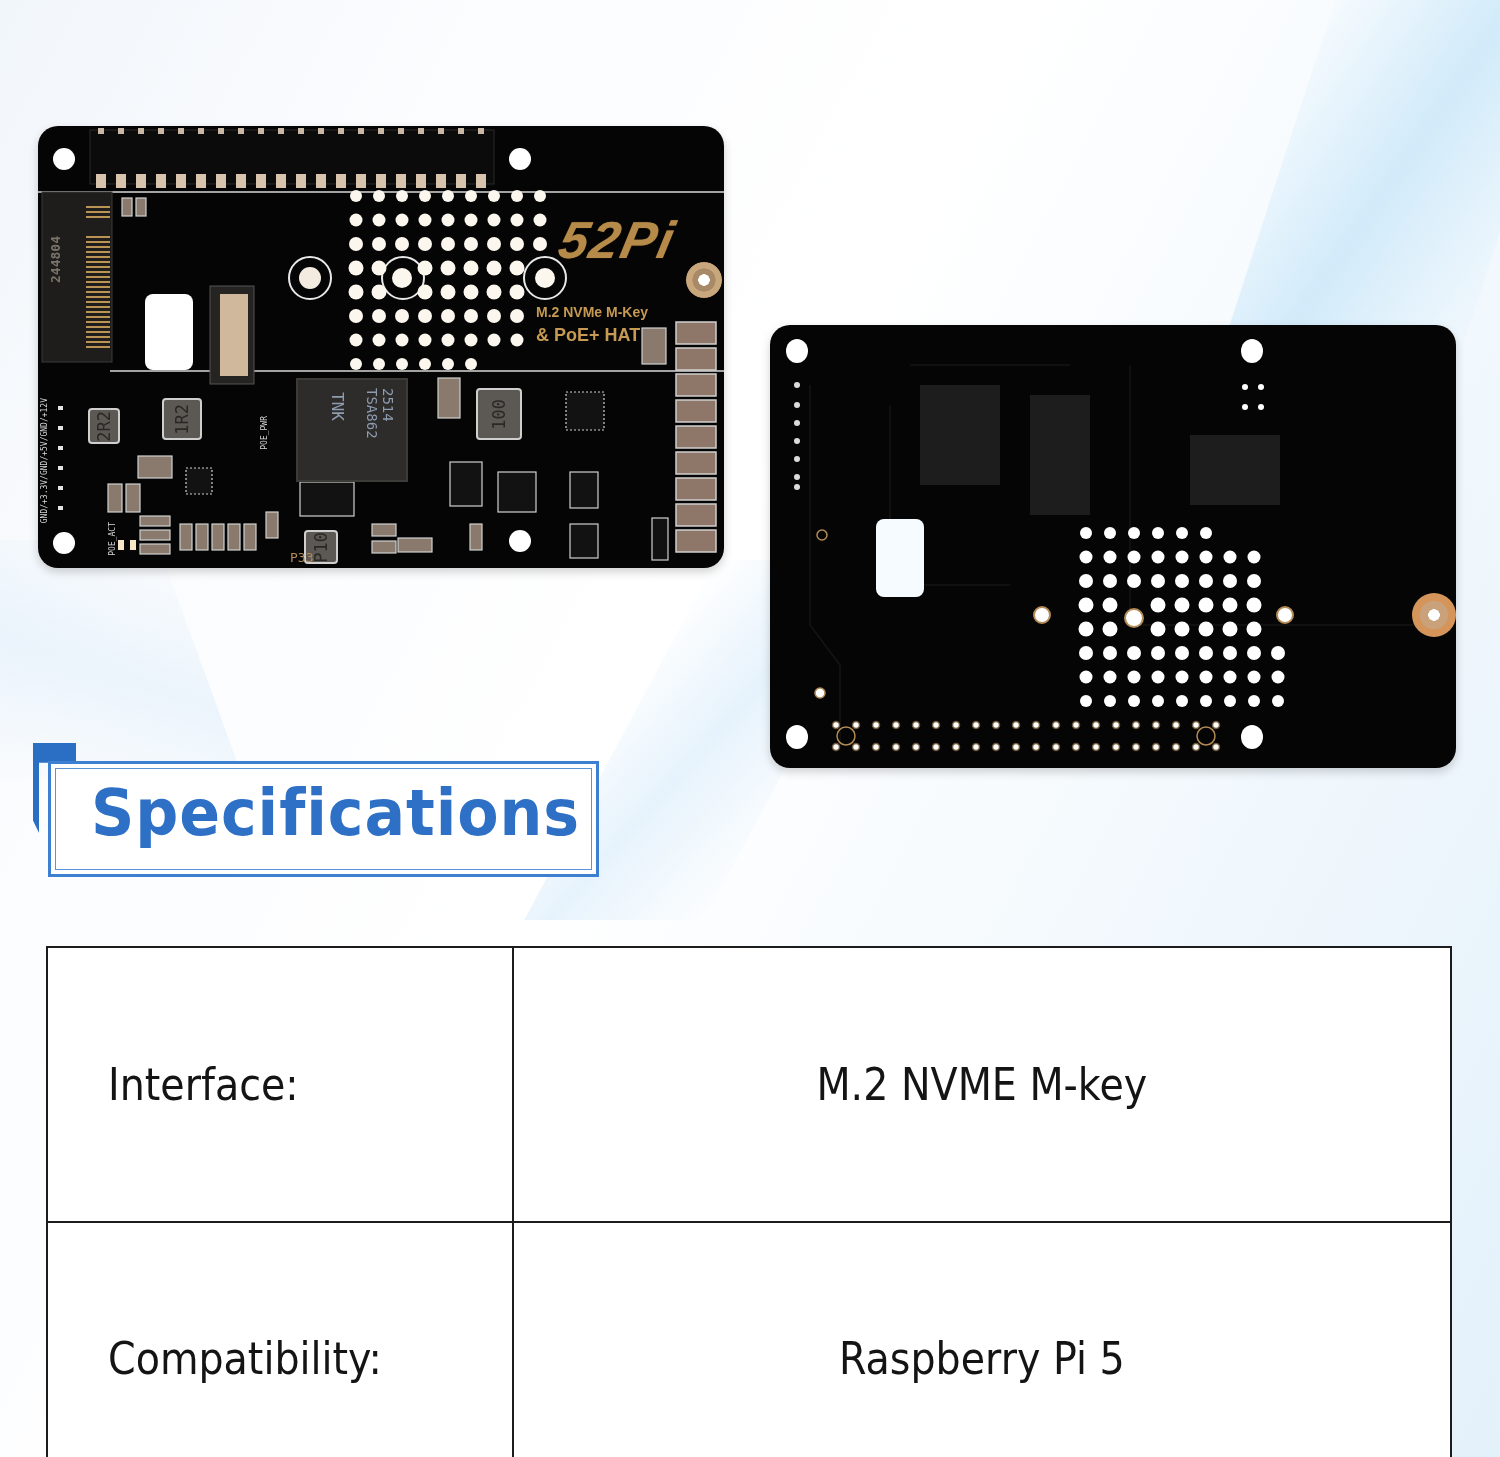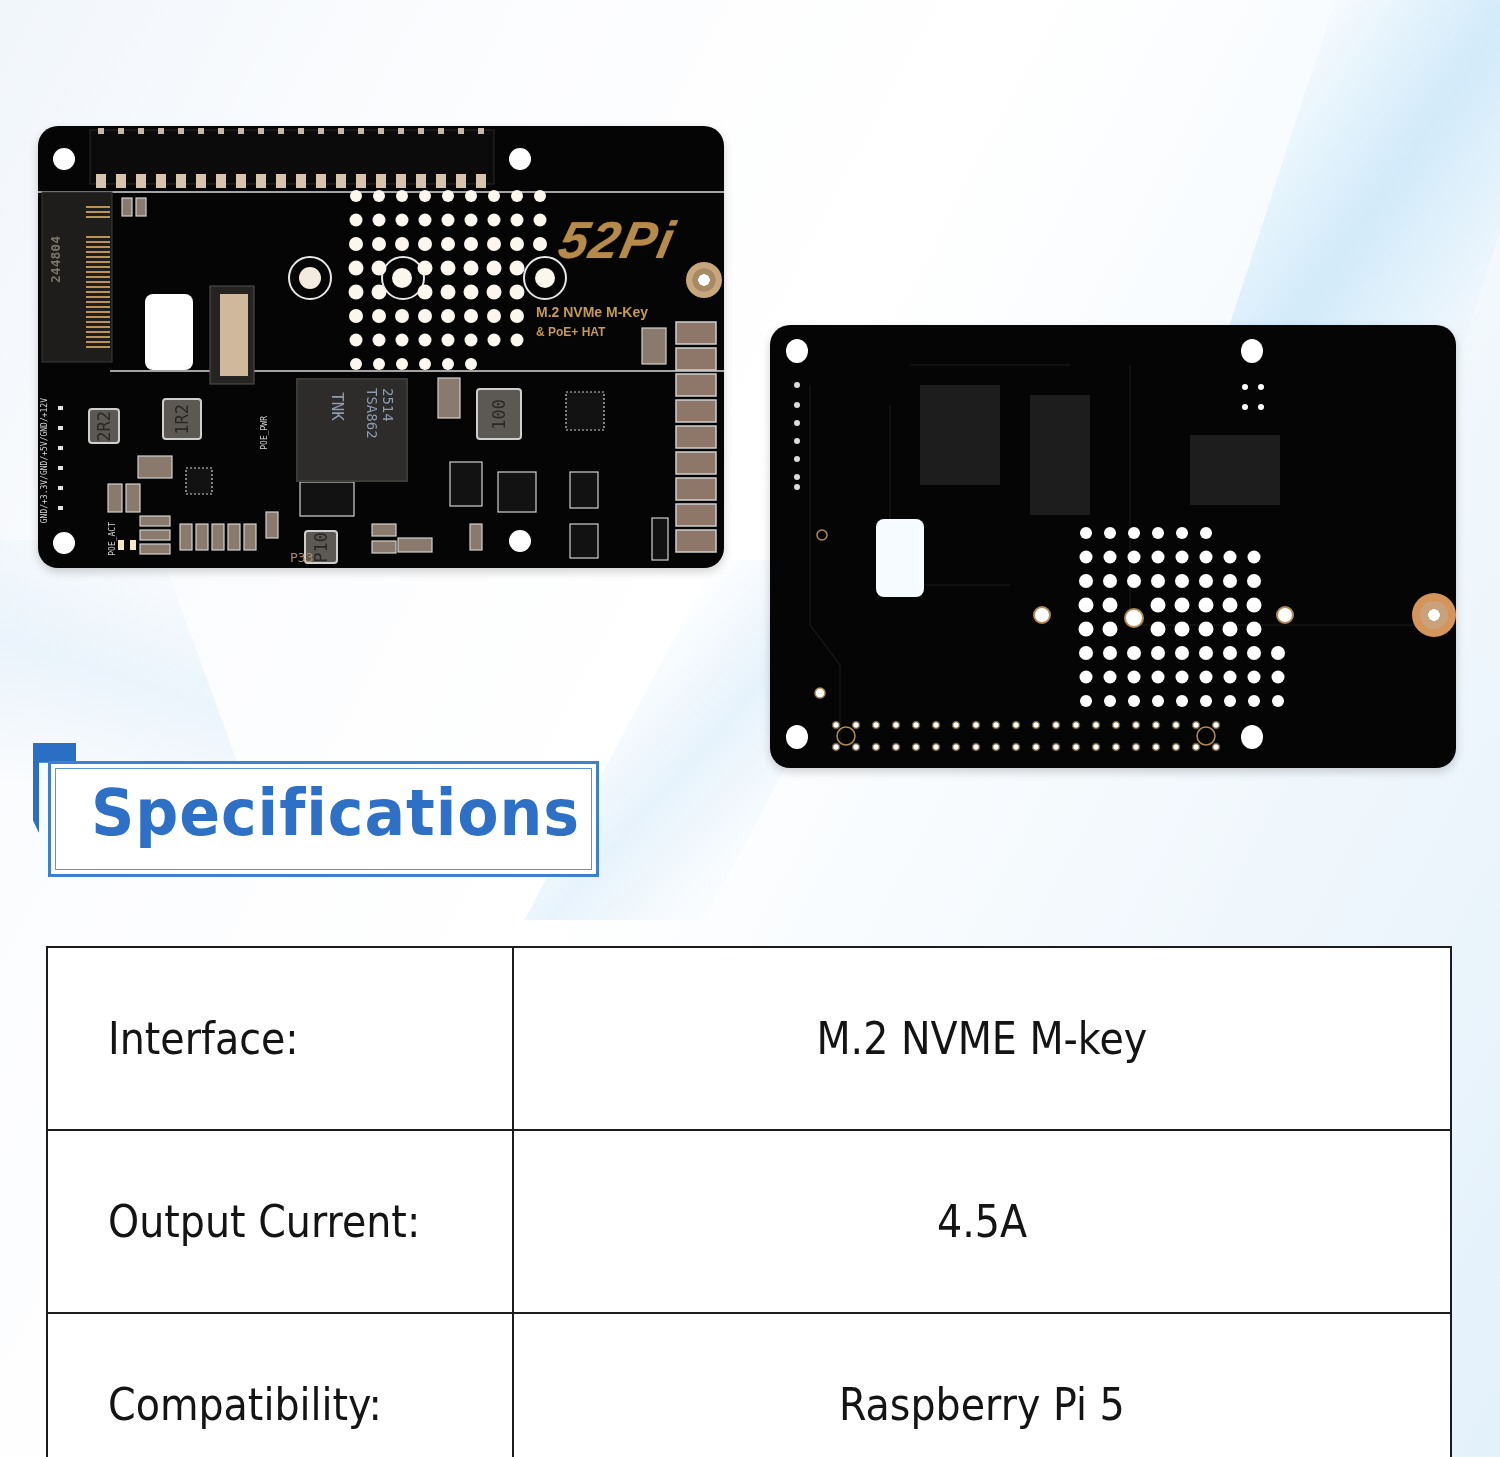--- a/index.html
+++ b/index.html
@@ -373,21 +373,21 @@
         <circle cx="387" cy="238" r="6"></circle>
         <circle cx="410" cy="238" r="6"></circle>
         <circle cx="433" cy="238" r="6"></circle>
       <circle cx="364" cy="152" r="10"></circle>
       <circle cx="507" cy="152" r="10"></circle>
     </g>
   </svg>
 
   <div class="logo">52Pi</div>
   <div class="silk-label" style="left:498px; top:178px; font-size:14px;">M.2 NVMe M-Key</div>
-  <div class="silk-label" style="left:498px; top:199px; font-size:12px;">&amp; PoE+ HAT</div>
+  <div class="silk-label" style="left:498px; top:199px; font-size:18px;">&amp; PoE+ HAT</div>
 
   <div class="standoff" style="left:648px; top:136px; width:36px; height:36px;"></div>
 
   <div class="chip" style="left:258px; top:252px; width:112px; height:104px;">
     <span class="chip-text" style="left:30px; top:12px;">TNK</span>
     <span class="chip-text" style="left:62px; top:8px; font-size:14px; width:36px;">2514 TSA862</span>
   </div>
 
   <div class="inductor" style="left:50px; top:282px; width:32px; height:36px;">
       <span>2R2</span>
@@ -574,21 +574,17 @@
   <div class="spec-title">Specifications</div>
 </div>
 
 <table class="spec-table">
   <tbody>
     <tr>
       <td class="k"><span>Interface:</span></td>
       <td class="v"><span>M.2 NVME M-key</span></td>
     </tr>
     <tr>
-      <td class="k"><span>Output Current:</span></td>
-      <td class="v"><span>4.5A</span></td>
-    </tr>
-    <tr>
       <td class="k"><span>Compatibility:</span></td>
       <td class="v"><span>Raspberry Pi 5</span></td>
     </tr>
   </tbody>
 </table>
 
 </body></html>

